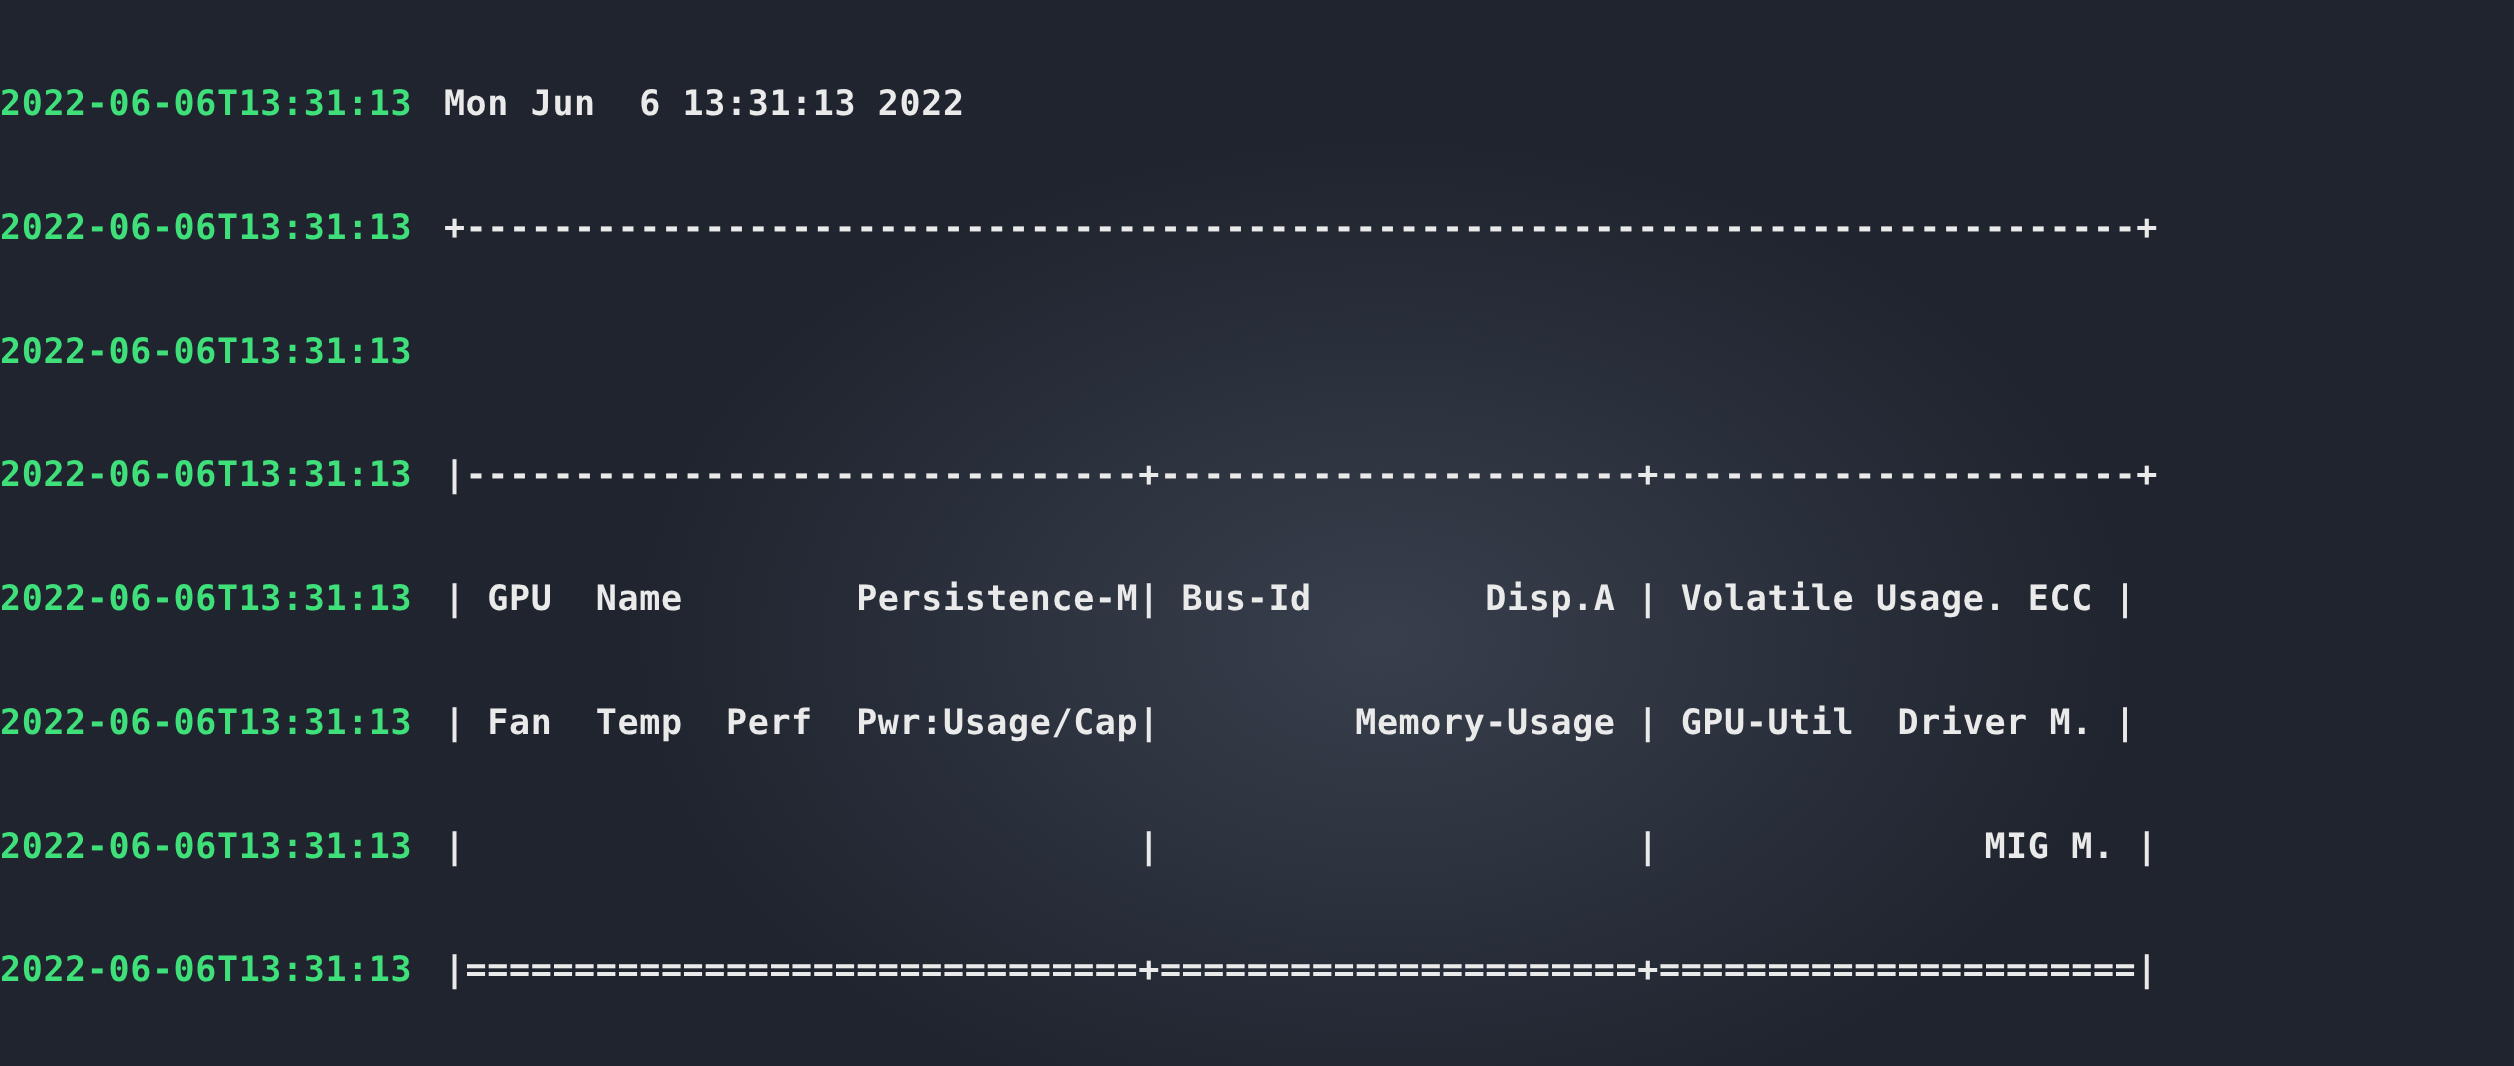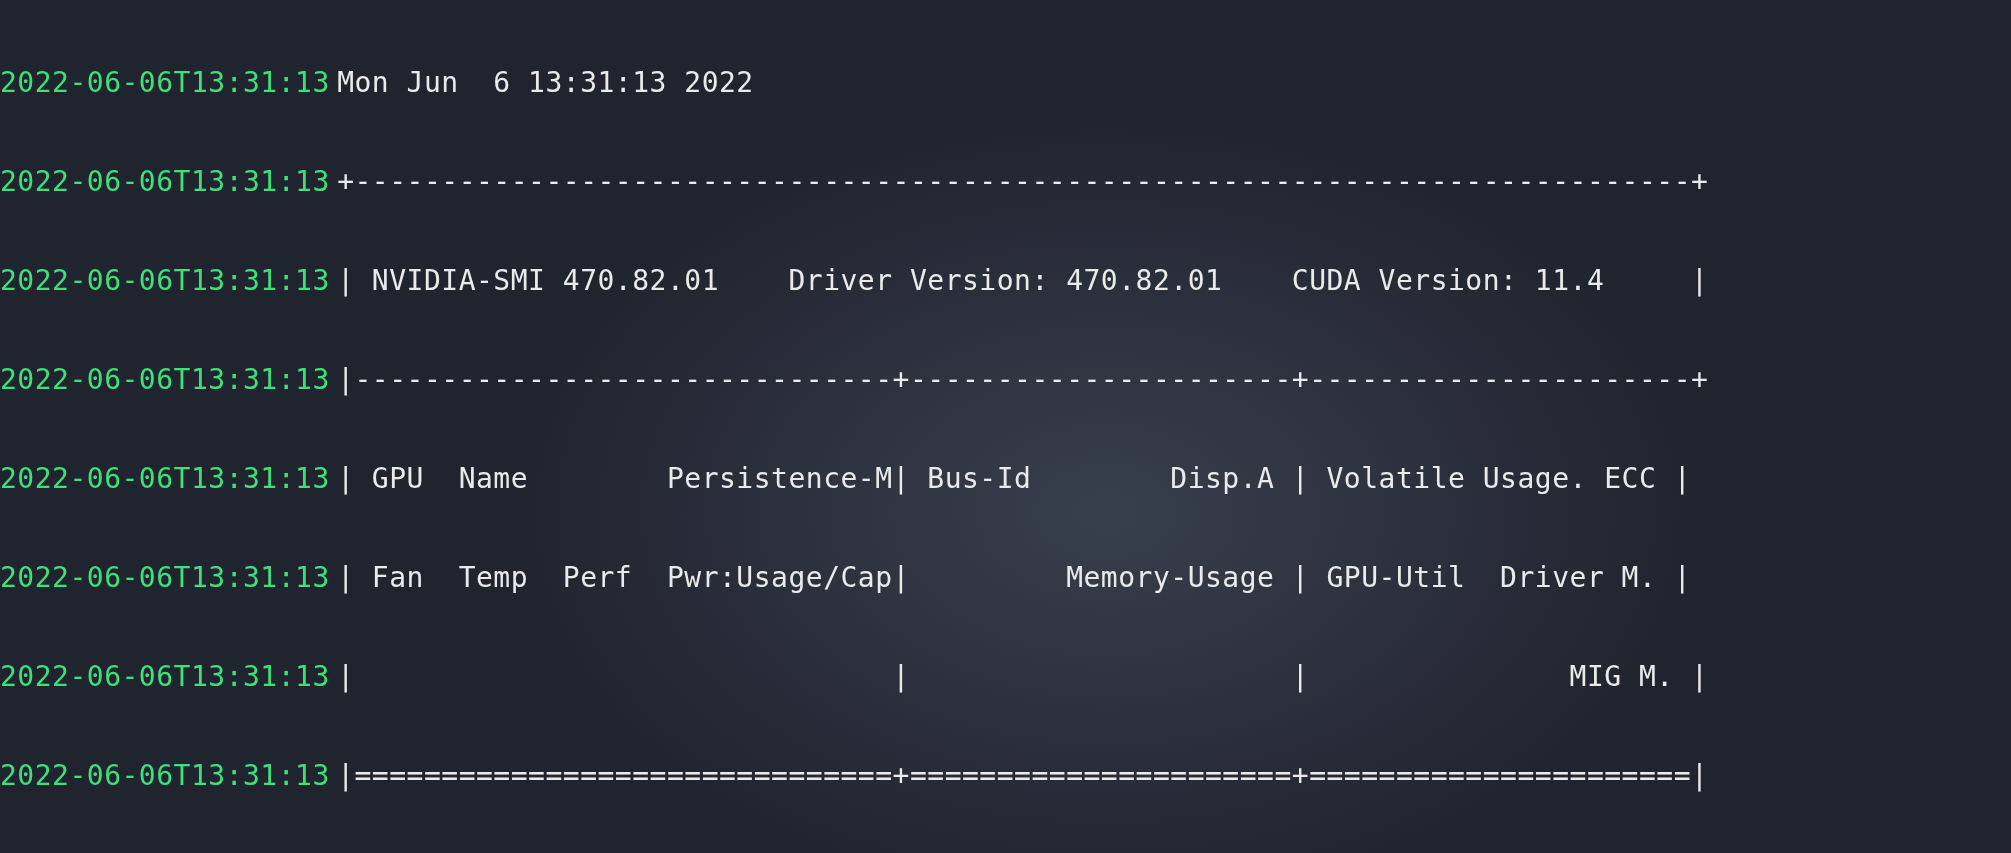--- a/index.html
+++ b/index.html
@@ -17,37 +17,39 @@
     letter-spacing: 0.5px;
   }
   .terminal {
     padding: 0;
     white-space: pre;
     color: #e8e8e8;
   }
   .row {
     display: flex;
     height: 33px;
+    font-weight: bold;
   }
   .ts {
     color: #3fe07a;
     width: 20ch;
     flex-shrink: 0;
   }
   .body {
     color: #eaeaea;
+    margin-left: 18px;
   }
 </style>
 </head>
 <body>
 
 <div class="terminal">
   <div class="row"><span class="ts">2022-06-06T13:31:13</span><span class="body">Mon Jun  6 13:31:13 2022</span></div>
   <div class="row"><span class="ts">2022-06-06T13:31:13</span><span class="body">+-----------------------------------------------------------------------------+</span></div>
-  <div class="row"><span class="ts">2022-06-06T13:31:13</span><span class="body">| NVIDIA-SMI 470.82.01    Driver Version: 470.82.01    CUDA Version: 11.4     |</span></div>
+  <div class="row"><span class="ts">2022-06-06T13:31:13</span></div>
   <div class="row"><span class="ts">2022-06-06T13:31:13</span><span class="body">|-------------------------------+----------------------+----------------------+</span></div>
   <div class="row"><span class="ts">2022-06-06T13:31:13</span><span class="body">| GPU  Name        Persistence-M| Bus-Id        Disp.A | Volatile Usage. ECC |</span></div>
   <div class="row"><span class="ts">2022-06-06T13:31:13</span><span class="body">| Fan  Temp  Perf  Pwr:Usage/Cap|         Memory-Usage | GPU-Util  Driver M. |</span></div>
   <div class="row"><span class="ts">2022-06-06T13:31:13</span><span class="body">|                               |                      |               MIG M. |</span></div>
   <div class="row"><span class="ts">2022-06-06T13:31:13</span><span class="body">|===============================+======================+======================|</span></div>
   
   
   
   
   

